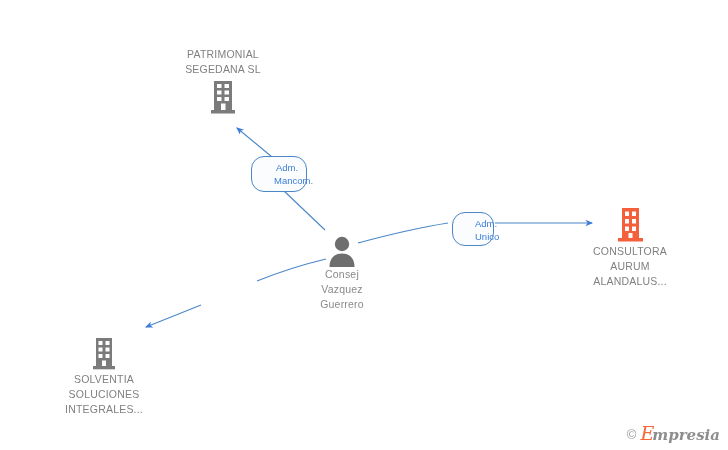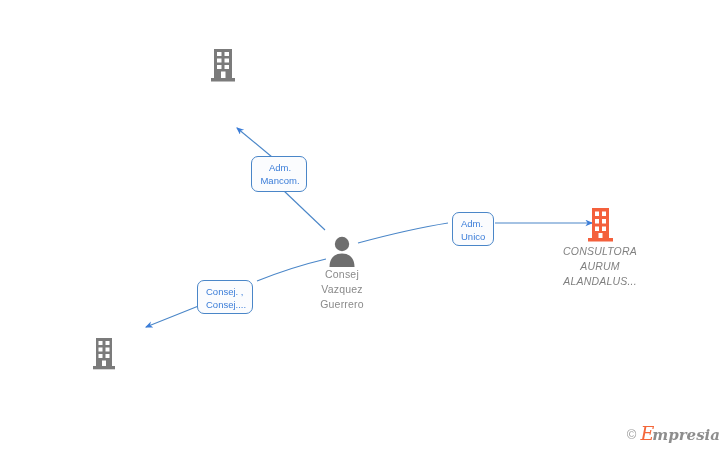--- a/index.html
+++ b/index.html
@@ -49,26 +49,26 @@
   .icon-wrap {
     display: block;
     line-height: 0;
   }
 
   
   .rel-box {
     position: absolute;
     box-sizing: border-box;
     border: 1px solid #4a86c8;
-    border-radius: 7px;
+    border-radius: 13px;
     background: #fbfcfe;
     color: #3b7dd8;
     font-size: 9.5px;
     line-height: 13px;
-    padding: 4px 6px 4px 8px;
+    padding: 4px 6px 4px 22px;
     text-align: center;
     white-space: pre-line;
   }
   .rel-box.left-align {
     text-align: left;
   }
 
   
   #watermark {
     position: absolute;
@@ -122,20 +122,22 @@
       <path d="M 495,223 L 592,223" stroke="#4a86c8" stroke-width="1.1" fill="none" marker-end="url(#arrowhead)"></path>
     </g>
 
     <g>
       <path d="M 326,259 Q 292,267 257,281" stroke="#4a86c8" stroke-width="1.1" fill="none"></path>
       <path d="M 201,305 L 146,327" stroke="#4a86c8" stroke-width="1.1" fill="none" marker-end="url(#arrowhead)"></path>
     </g>
   </svg>
 
   <div class="node" style="left:223px; top:47px;">
+    <div class="node-label above">PATRIMONIAL
+SEGEDANA  SL</div>
     <span class="icon-wrap">
       <svg width="34" height="36" viewBox="0 0 34 36" xmlns="http://www.w3.org/2000/svg">
         <rect x="8" y="2" width="18" height="29" fill="#7b7b7b"></rect>
         <rect x="5" y="31" width="24" height="3.5" fill="#7b7b7b"></rect>
         <rect x="11" y="5" width="4.5" height="4" fill="#ffffff"></rect>
         <rect x="18.5" y="5" width="4.5" height="4" fill="#ffffff"></rect>
         <rect x="11" y="11.5" width="4.5" height="4" fill="#ffffff"></rect>
         <rect x="18.5" y="11.5" width="4.5" height="4" fill="#ffffff"></rect>
         <rect x="11" y="18" width="4.5" height="4" fill="#ffffff"></rect>
         <rect x="18.5" y="18" width="4.5" height="4" fill="#ffffff"></rect>
@@ -149,21 +151,21 @@
       <svg width="30" height="32" viewBox="0 0 30 32" xmlns="http://www.w3.org/2000/svg">
         <circle cx="15" cy="9" r="7.2" fill="#6e6e6e"></circle>
         <path d="M2.5,32 C2.5,22.5 8,18.5 15,18.5 C22,18.5 27.5,22.5 27.5,32 Z" fill="#6e6e6e"></path>
       </svg>
     </span>
     <div class="node-label person">Consej
 Vazquez
 Guerrero</div>
   </div>
 
-  <div class="node" style="left:600px; top:206px;font-style:italic;">
+  <div class="node" style="left:630px; top:206px;">
     <span class="icon-wrap">
       <svg width="34" height="38" viewBox="0 0 34 38" xmlns="http://www.w3.org/2000/svg">
         <rect x="9" y="2" width="17" height="30" fill="#f4603c"></rect>
         <rect x="5" y="32" width="25" height="3.5" fill="#f4603c"></rect>
         <rect x="12" y="5.5" width="4" height="4.5" fill="#ffffff"></rect>
         <rect x="19" y="5.5" width="4" height="4.5" fill="#ffffff"></rect>
         <rect x="12" y="13" width="4" height="4.5" fill="#ffffff"></rect>
         <rect x="19" y="13" width="4" height="4.5" fill="#ffffff"></rect>
         <rect x="12" y="20.5" width="4" height="4.5" fill="#ffffff"></rect>
         <rect x="19" y="20.5" width="4" height="4.5" fill="#ffffff"></rect>
@@ -182,30 +184,31 @@
         <rect x="4" y="30" width="22" height="3.3" fill="#7b7b7b"></rect>
         <rect x="9.5" y="5" width="4" height="4" fill="#ffffff"></rect>
         <rect x="16.5" y="5" width="4" height="4" fill="#ffffff"></rect>
         <rect x="9.5" y="11.5" width="4" height="4" fill="#ffffff"></rect>
         <rect x="16.5" y="11.5" width="4" height="4" fill="#ffffff"></rect>
         <rect x="9.5" y="18" width="4" height="4" fill="#ffffff"></rect>
         <rect x="16.5" y="18" width="4" height="4" fill="#ffffff"></rect>
         <rect x="13" y="24.5" width="4" height="5.5" fill="#ffffff"></rect>
       </svg>
     </span>
+    <div class="node-label">SOLVENTIA
+SOLUCIONES
+INTEGRALES...</div>
   </div>
 
   <div class="rel-box" style="left:251px; top:156px; width:56px; height:36px;">Adm.
 Mancom.</div>
 
   <div class="rel-box left-align" style="left:452px; top:212px; width:42px; height:34px;">Adm.
 Unico</div>
 
-  <div class="rel-box left-align" style="left:197px; top:280px; width:56px; height:34px;">Consej. ,
-Consej....</div>
 
   <div id="watermark">
     <span class="copy">©</span>
     <span>
       <span class="brand-e">E</span><span class="brand-rest">mpresia</span>
     </span>
   </div>
 
 </div>
 

